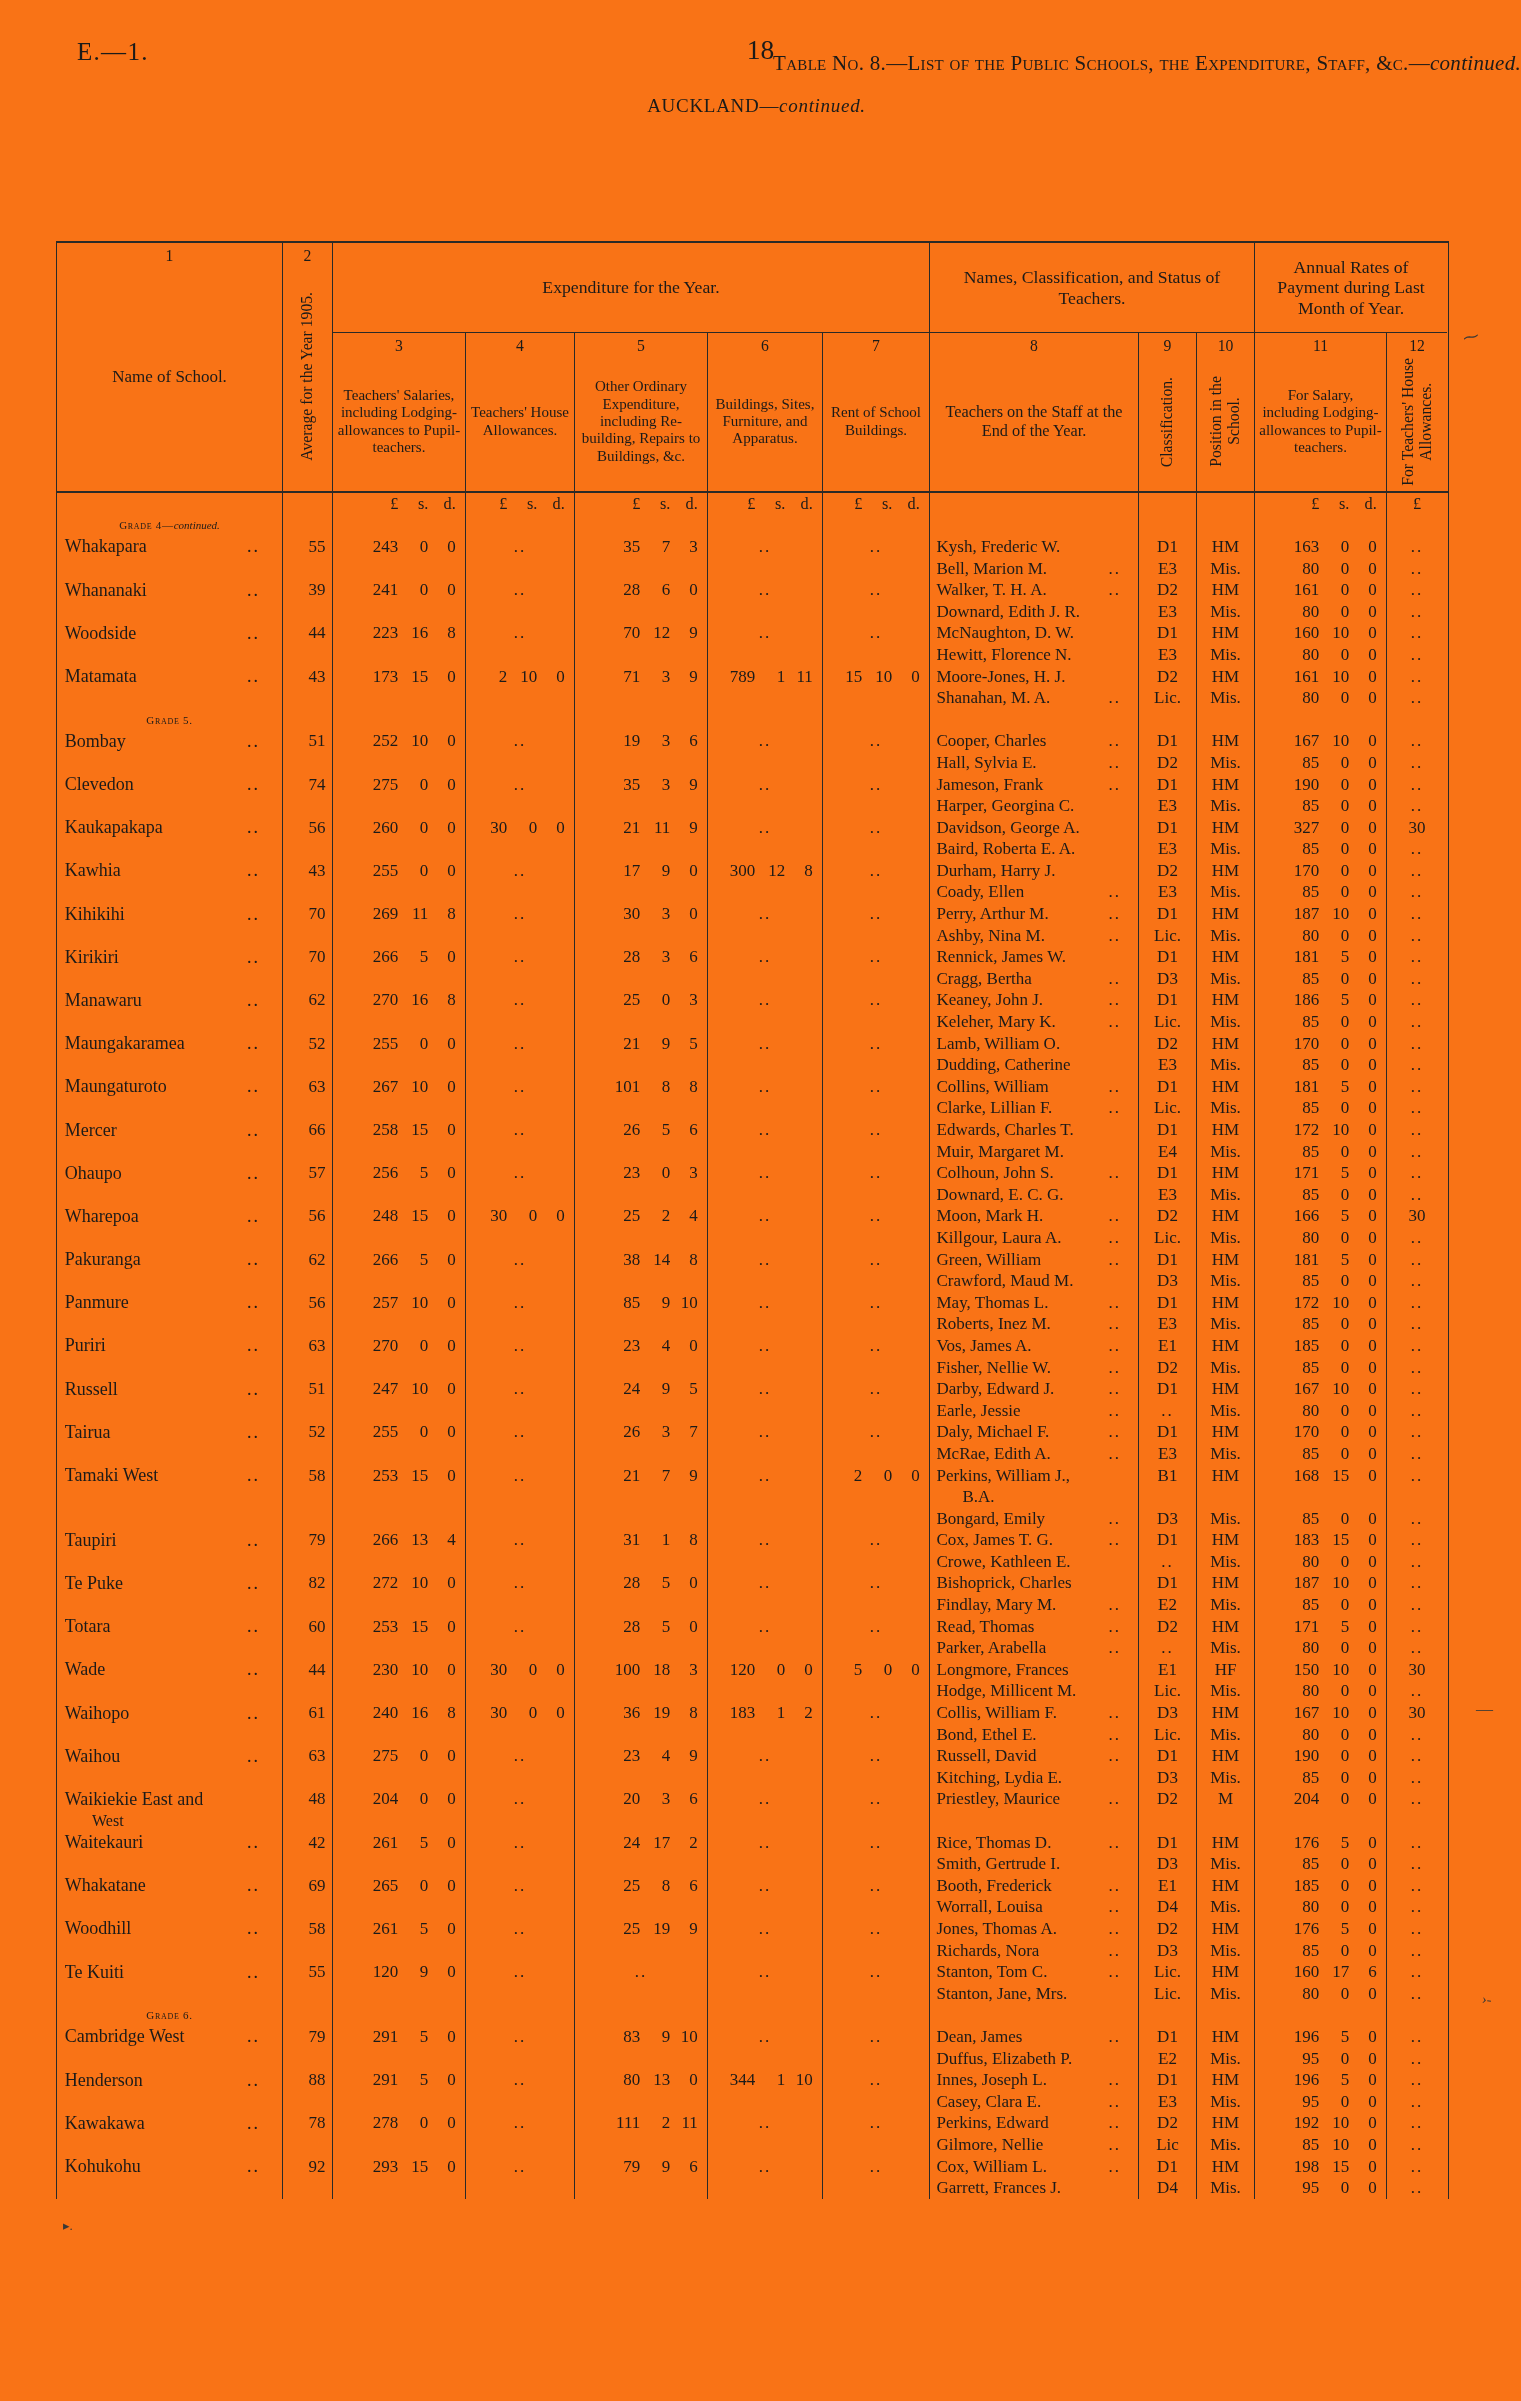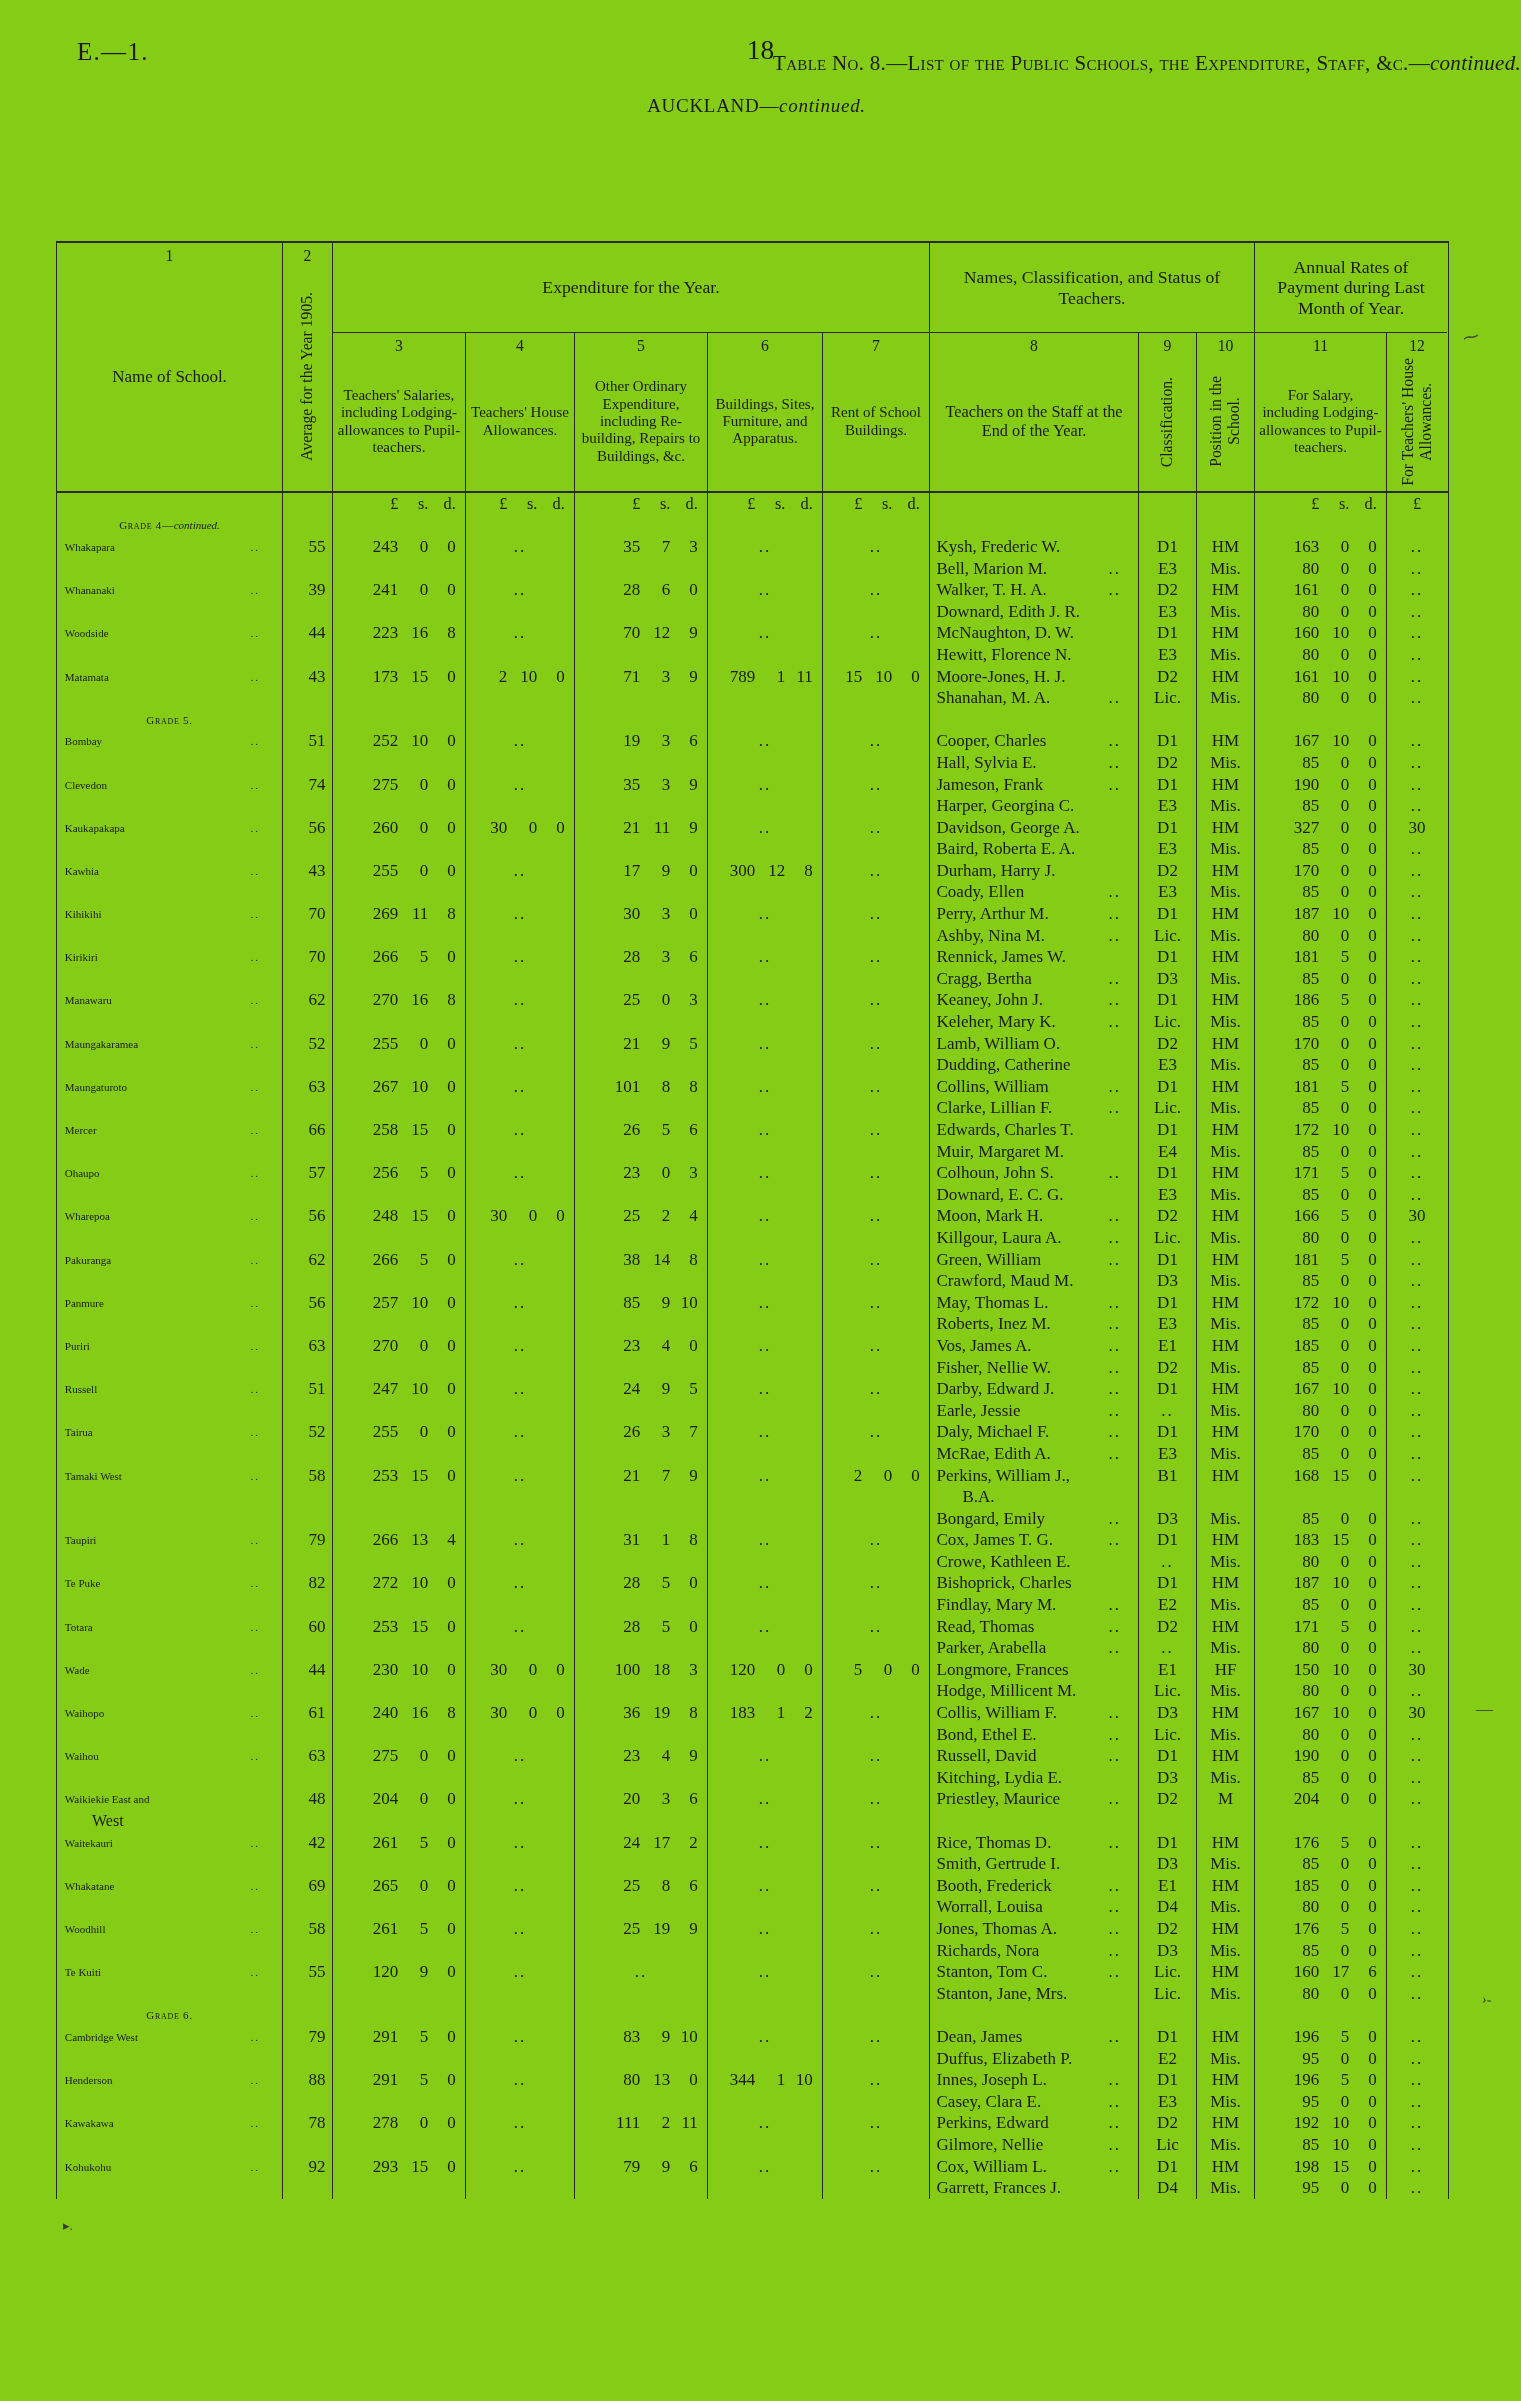--- a/index.html
+++ b/index.html
@@ -1,16 +1,16 @@
 <!DOCTYPE html>
 <html style="font-size:10.5px"><head>
 <meta charset="utf-8">
 <style>
   html,body{margin:0;padding:0;background:#e8e6e0;}
-  .page{position:relative;width:1521px;height:2401px;background:#84cc16;color:#1c1b19;
+  .page{position:relative;width:1521px;height:2401px;background:#f97316;color:#1c1b19;
         font-family:"Liberation Serif","DejaVu Serif",serif;overflow:hidden;}
   .folio{position:absolute;left:77px;top:38px;font-size:25px;letter-spacing:1.3px;}
   .pageno{position:absolute;left:0;right:0;top:34px;text-align:center;font-size:27.5px;}
   .title{position:absolute;left:0;right:0;top:51px;text-align:right;font-size:21px;letter-spacing:0.3px;}
   .subtitle{position:absolute;left:0;right:8px;top:95px;text-align:center;font-size:19px;letter-spacing:0.7px;}
   .sc{font-variant:small-caps;}
   .it{font-style:italic;}
 
   .tbl{position:absolute;left:56px;top:241px;width:1391px;
        border-left:1.3px solid #2b2a27;border-right:1.3px solid #2b2a27;}
@@ -30,21 +30,21 @@
   .r2{grid-row:2;}
   .vt{writing-mode:vertical-rl;transform:rotate(180deg);margin:auto;font-size:15.7px;line-height:1.15;
       max-height:190px;}
   .vt2{max-height:229px;}
 
   .tbody{}
   .brow{display:grid;grid-template-columns:225px 50px 133px 109px 133px 115px 107px 209px 58px 58px 132px 61px;
         height:21.6px;align-items:center;font-size:17px;}
   .bc{box-sizing:border-box;height:21.6px;display:flex;align-items:center;overflow:visible;}
   .bc.b{border-left:1.3px solid #2b2a27;}
-  .sch{padding-left:7.8px;padding-right:22px;justify-content:space-between;font-size:11px;align-items:center;}
+  .sch{padding-left:7.8px;padding-right:22px;justify-content:space-between;font-size:18px;align-items:center;}
   .scont{padding-left:35px;font-size:16px;}
   .grade{justify-content:center;font-size:11px;}
   .grade .sc2{font-variant:small-caps;letter-spacing:0.7px;}
   .avg{justify-content:flex-end;padding-right:6.5px;}
   .ctr{justify-content:center;}
   .dots,.dotc{justify-content:center;letter-spacing:2px;}
   .tch{padding-left:6.5px;padding-right:17px;justify-content:space-between;}
   .tcont{padding-left:26px;}
   .ldr{letter-spacing:2px;}
   .mny{display:flex;width:100%;align-items:baseline;}

